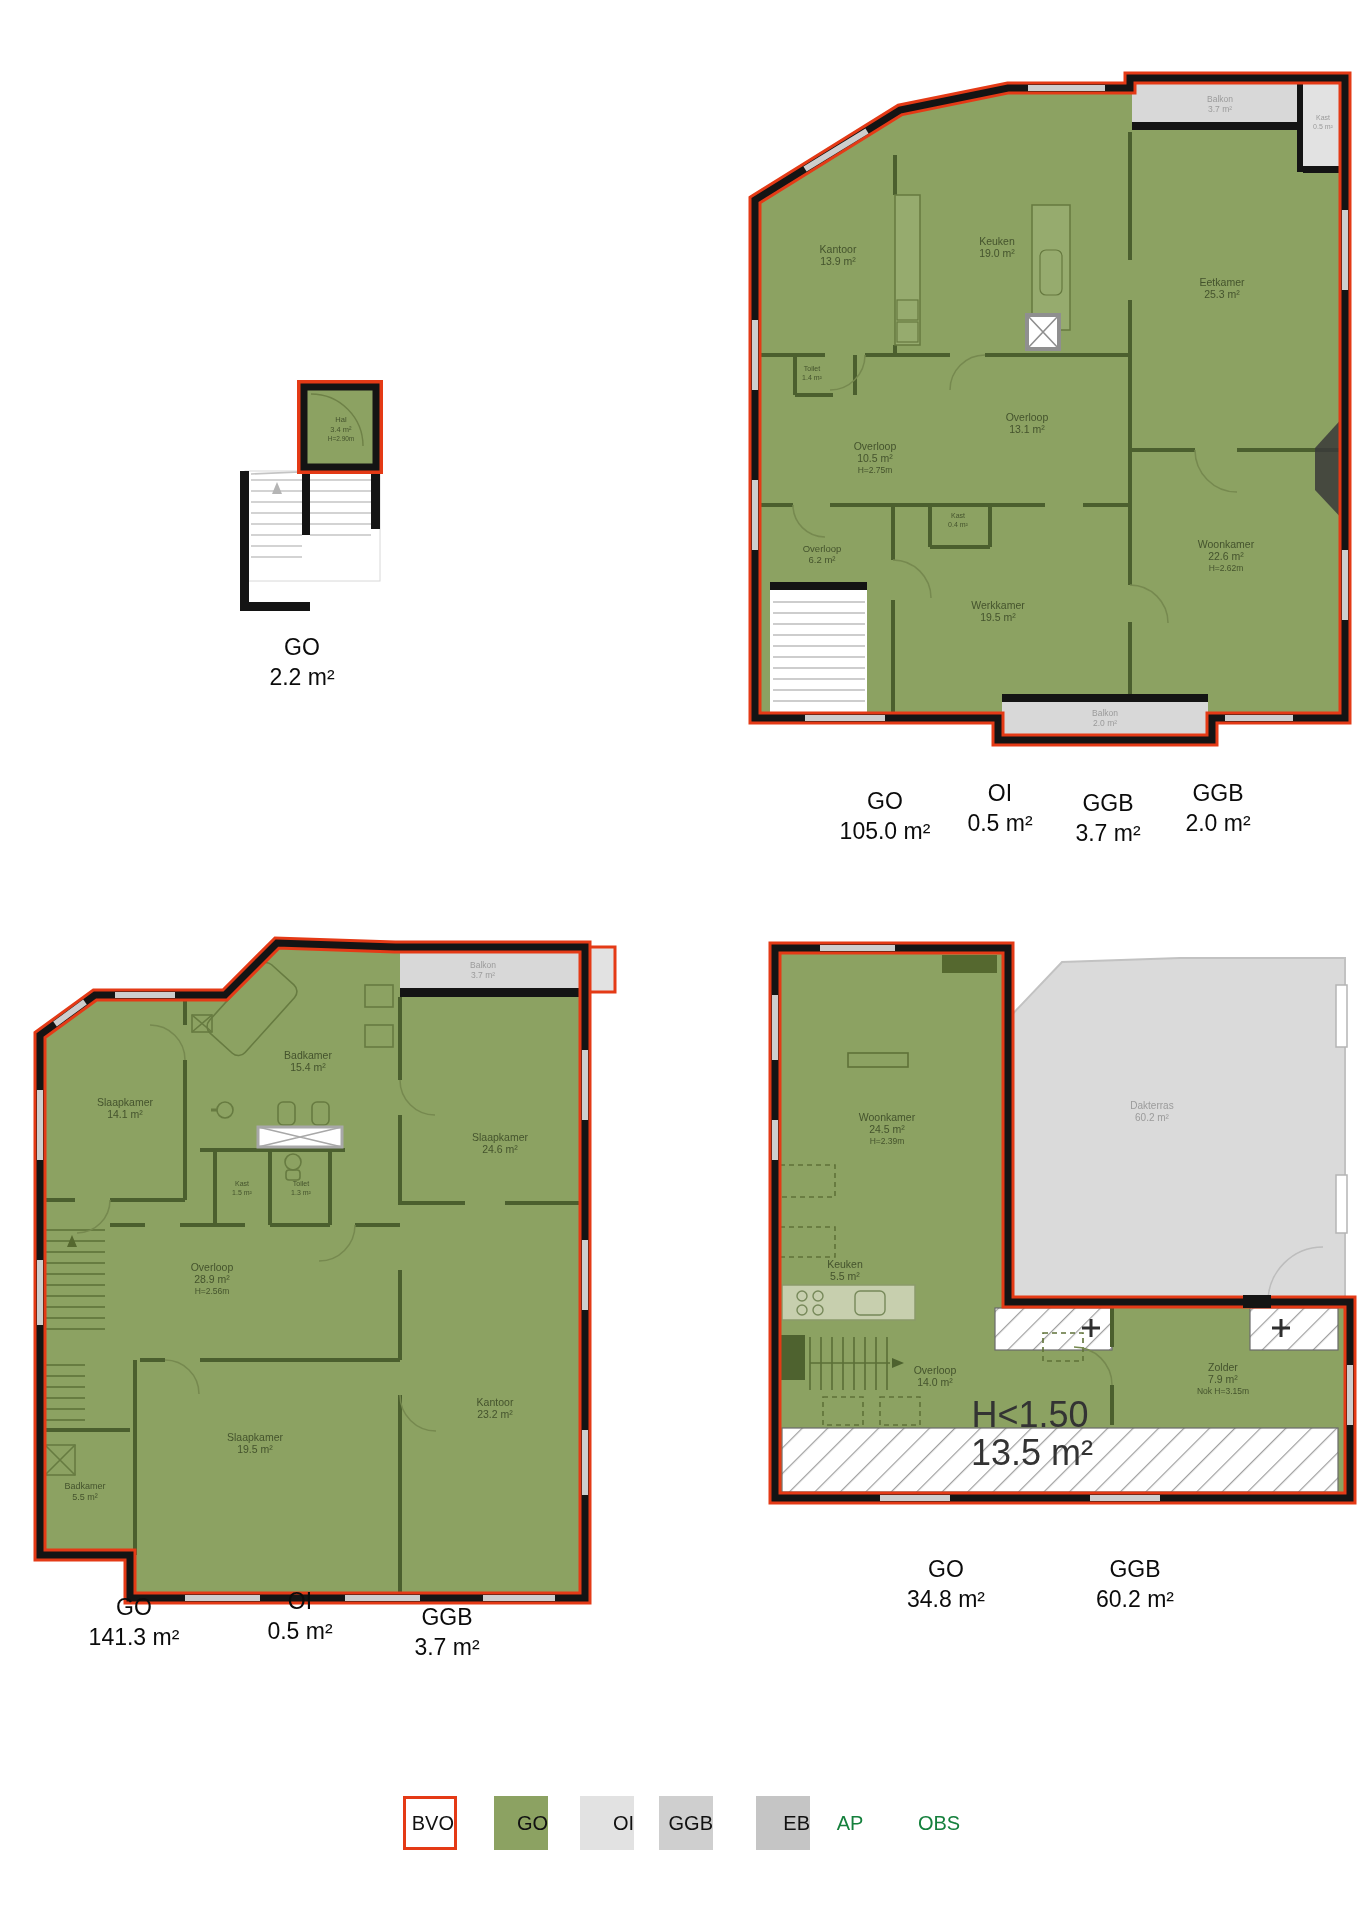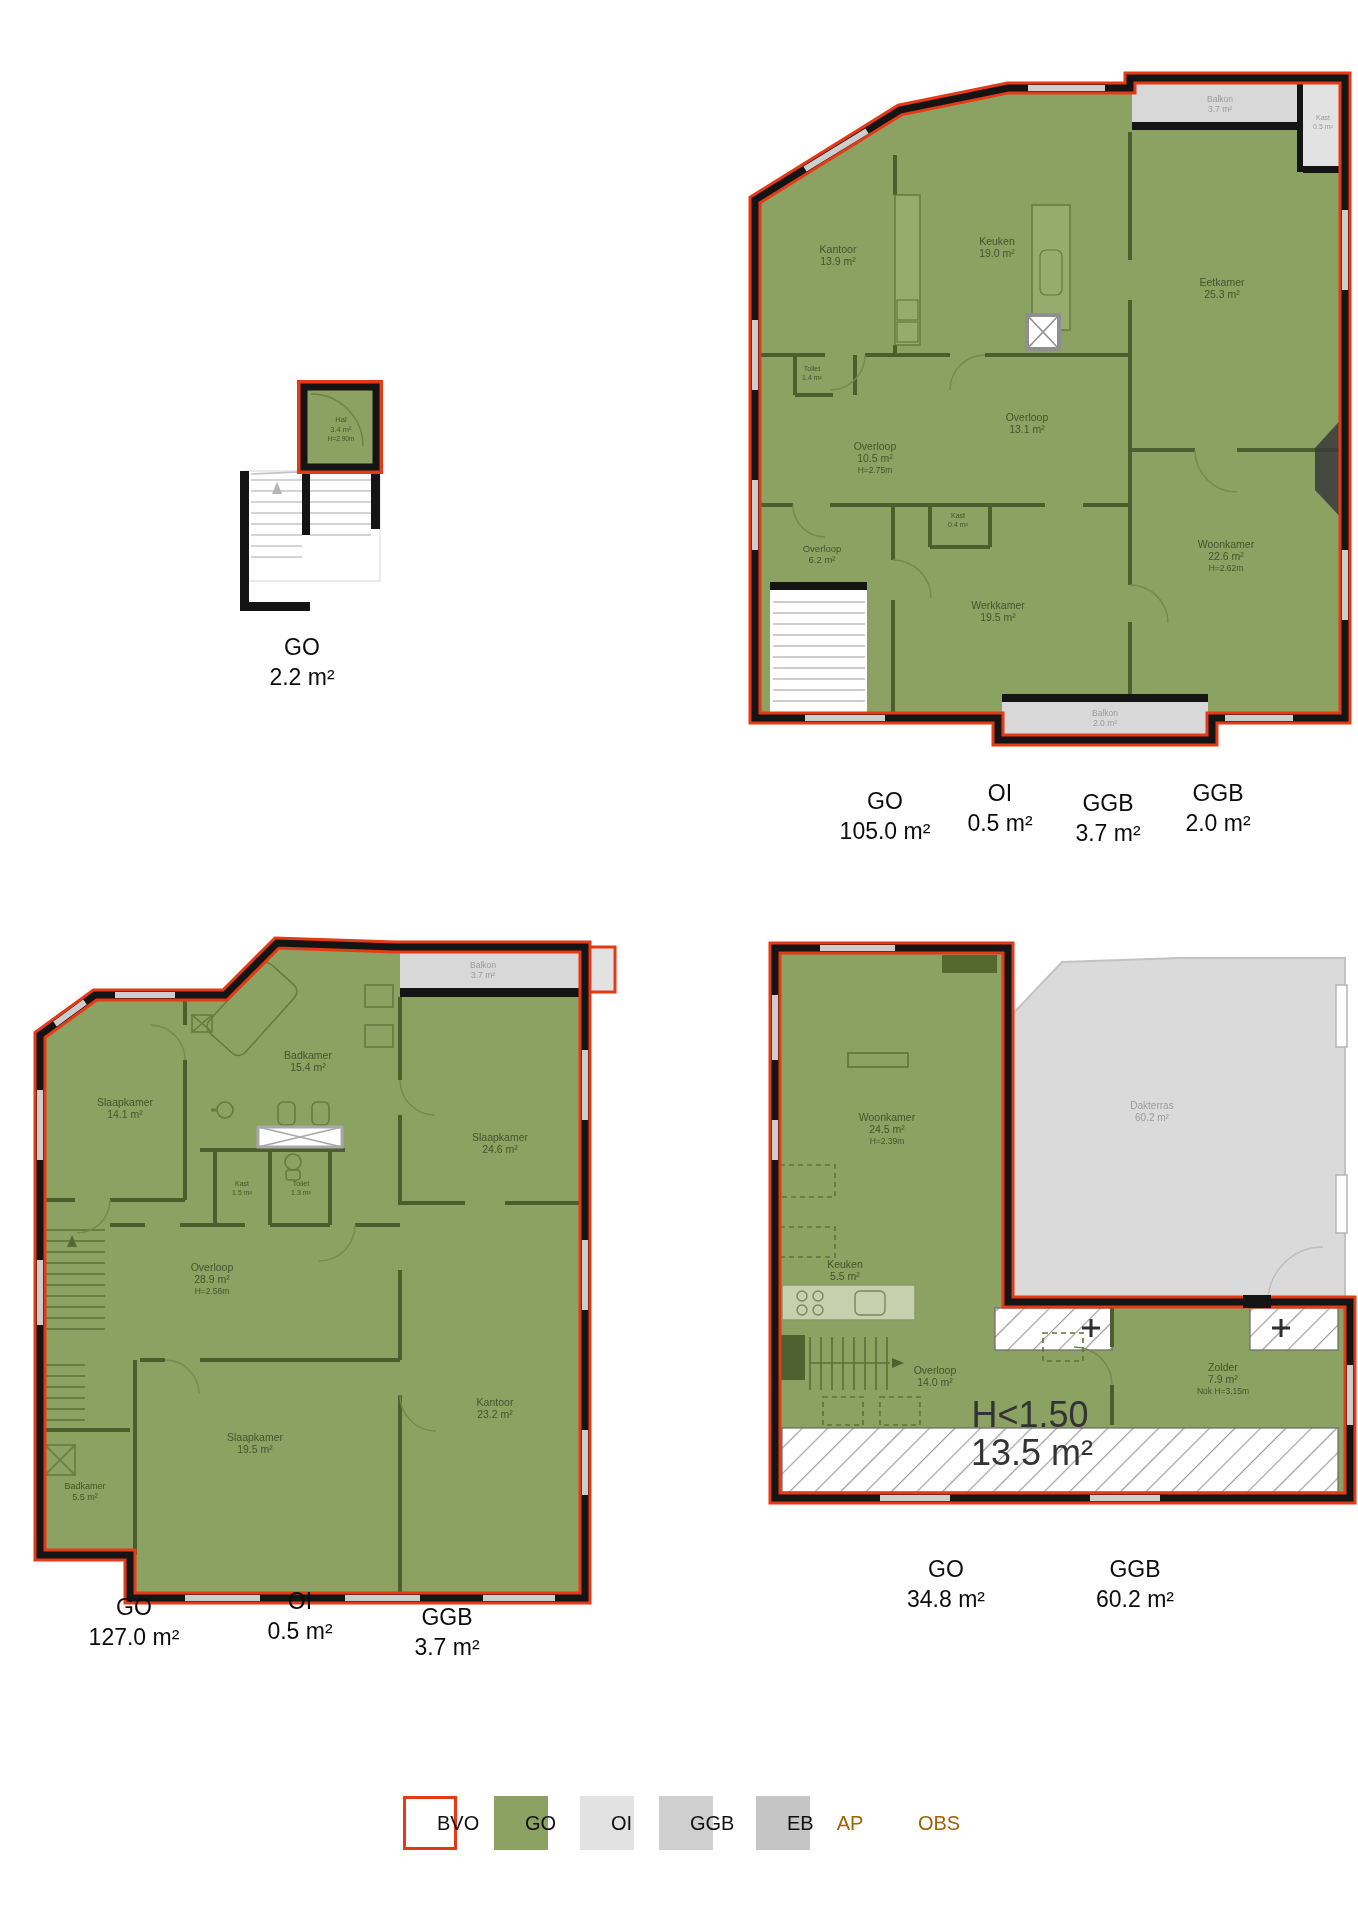--- a/index.html
+++ b/index.html
@@ -1,24 +1,24 @@
 <!DOCTYPE html>
 <html><head>
 <meta charset="utf-8">
 <style>
   html,body{margin:0;padding:0;background:#fff;}
   .canvas{position:relative;width:1358px;height:1920px;background:#ffffff;overflow:hidden;
           font-family:"Liberation Sans", sans-serif;}
   svg.plan{position:absolute;}
   .sum{position:absolute;text-align:center;color:#0b0b0b;font-size:23px;line-height:30px;}
   .legend-item{position:absolute;top:1796px;height:54px;}
-  .lg-box{width:54px;height:54px;display:flex;align-items:center;justify-content:flex-start;
+  .lg-box{width:54px;height:54px;display:flex;align-items:center;justify-content:flex-end;
           font-size:20px;color:#111;box-sizing:border-box;padding-left:31px;}
   .lg-text{display:flex;align-items:center;justify-content:center;height:54px;
-           font-size:20px;color:#a16207;}
+           font-size:20px;color:#15803d;}
   text{font-family:"Liberation Sans", sans-serif;}
   .rlbl{fill:#3e4c28;fill-opacity:0.92;}
   .glbl{fill:#9b9b9b;}
 </style>
 </head>
 <body>
 
 <div class="canvas">
 
   <svg class="plan" style="left:225px;top:370px" width="175" height="270" viewBox="0 0 175 270">
@@ -380,21 +380,21 @@
     <div>GGB</div>
     <div>3.7 m²</div>
   </div>
   <div class="sum" style="left:1148px;top:778px;width:140px">
     <div>GGB</div>
     <div>2.0 m²</div>
   </div>
 
   <div class="sum" style="left:64px;top:1592px;width:140px">
     <div>GO</div>
-    <div>127.0 m²</div>
+    <div>141.3 m²</div>
   </div>
   <div class="sum" style="left:230px;top:1586px;width:140px">
     <div>OI</div>
     <div>0.5 m²</div>
   </div>
   <div class="sum" style="left:377px;top:1602px;width:140px">
     <div>GGB</div>
     <div>3.7 m²</div>
   </div>
 

